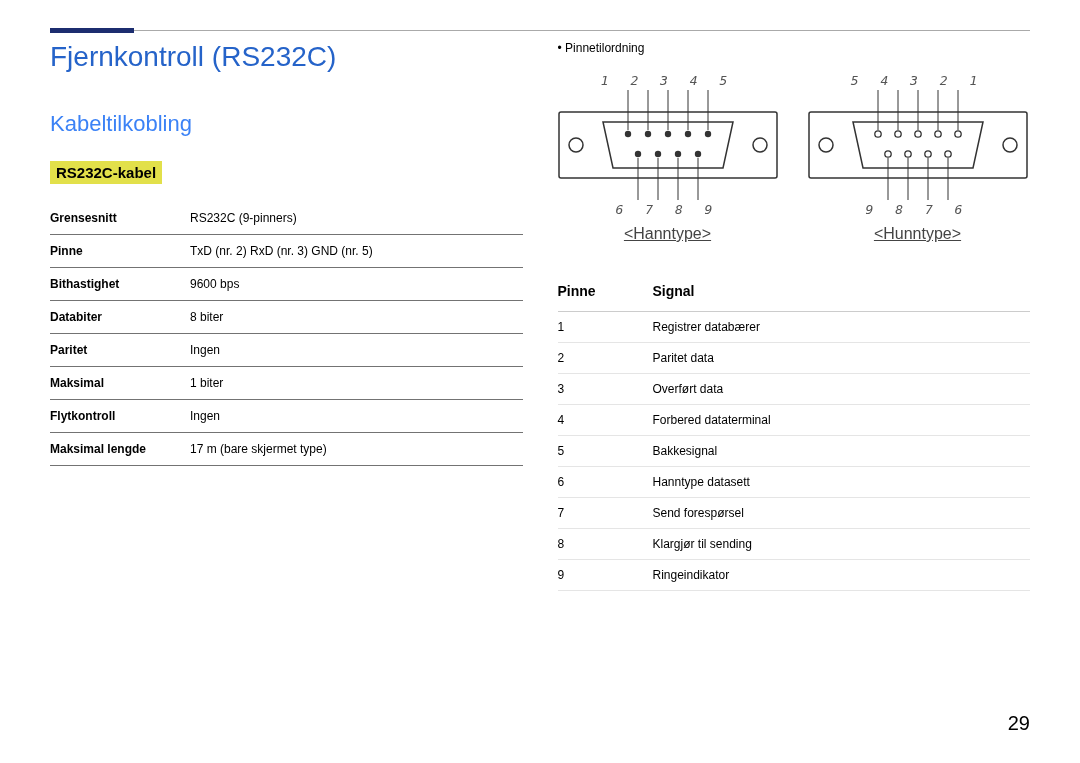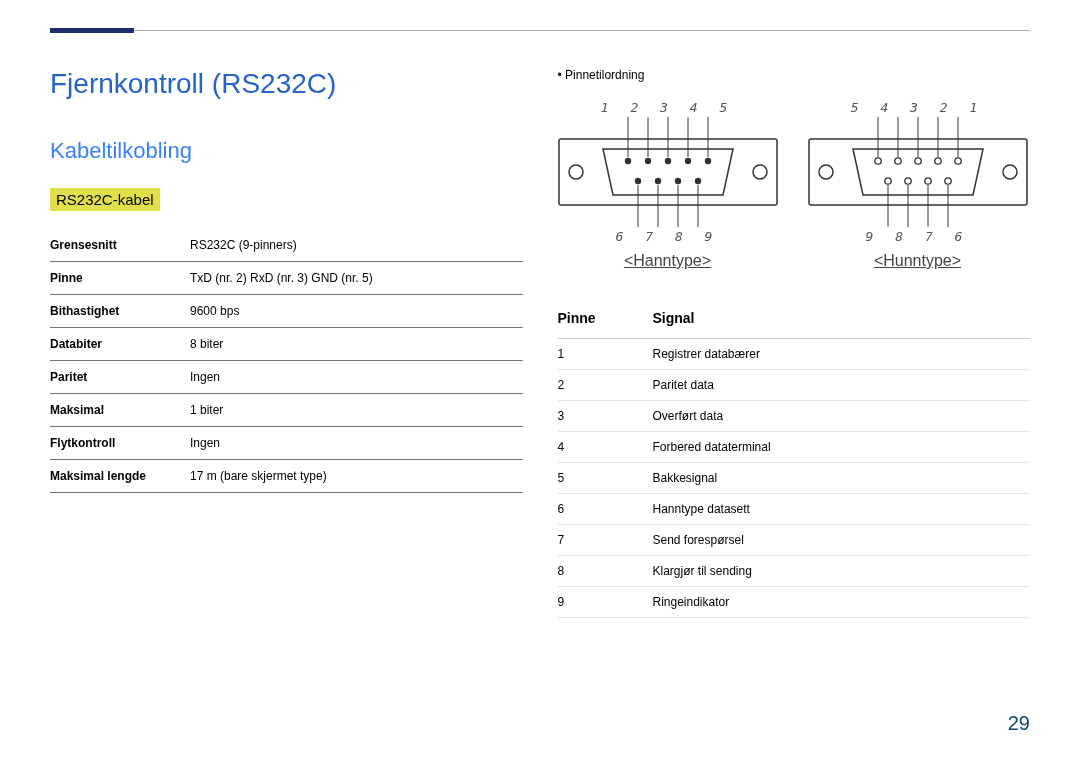--- a/index.html
+++ b/index.html
@@ -21,42 +21,42 @@
       position: absolute;
       top: -3px;
       left: 0;
       width: 84px;
       height: 5px;
       background: #1c2d6f;
     }
     .columns {
       display: flex;
       gap: 35px;
-      margin-top: 37px;
+      margin-top: 10px;
     }
     .col-left, .col-right {
       flex: 1;
     }
     h1.main-title {
       color: #2563c9;
       font-size: 28px;
       font-weight: 500;
       margin-bottom: 38px;
     }
     h2.sub-title {
       font-size: 22px;
       font-weight: 500;
       color: #3b82f6;
       margin-bottom: 24px;
     }
     h3.section-label {
       display: inline-block;
       background: #e2e04a;
       font-size: 15px;
-      font-weight: 400;
+      font-weight: 700;
       padding: 3px 6px;
       margin-bottom: 18px;
     }
     table.spec-table {
       width: 100%;
       border-collapse: collapse;
       font-size: 12px;
     }
     table.spec-table td {
       padding: 9px 0;
@@ -112,21 +112,21 @@
     table.pin-table th:first-child { width: 95px; }
     table.pin-table td {
       padding: 8px 0;
       border-bottom: 1px solid #e5e5e5;
     }
     .page-number {
       position: absolute;
       bottom: 28px;
       right: 50px;
       font-size: 20px;
-      color: #0c4a6e;
+      color: #000000;
       margin-left: 44px;
     }
   </style>
 </head>
 <body>
 
 <div class="header-line">
   <div class="header-accent"></div>
 </div>
 

